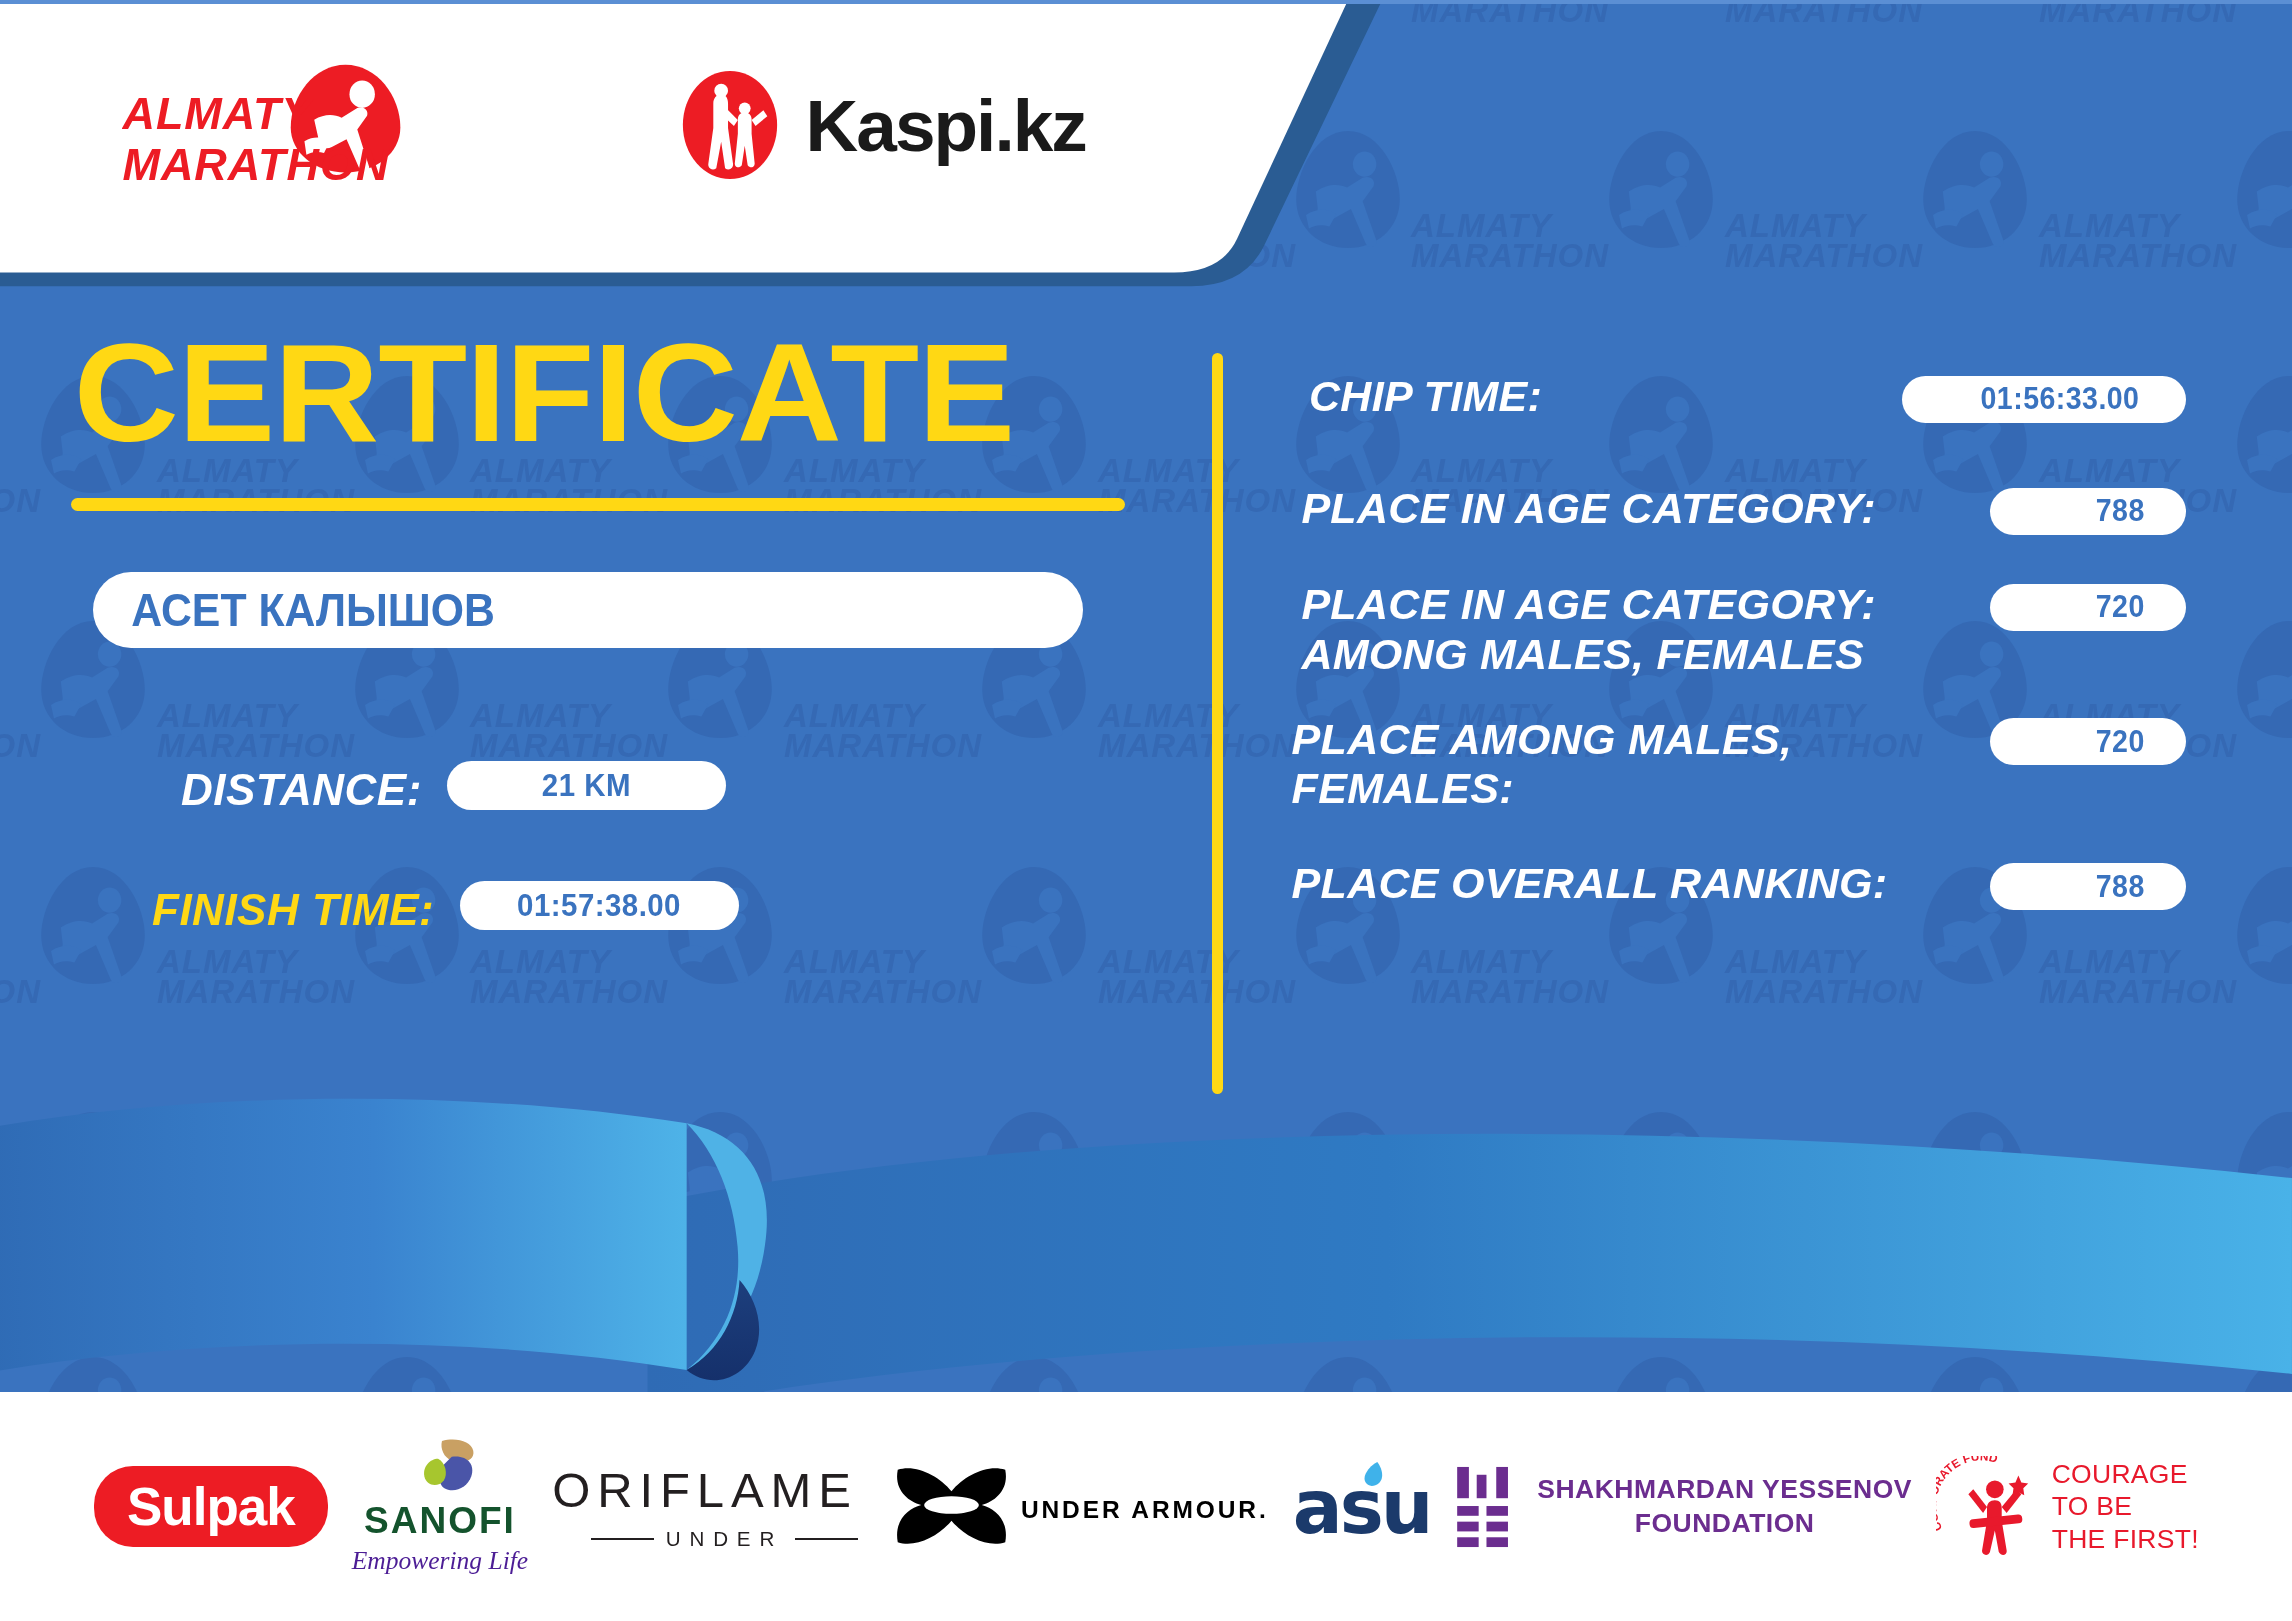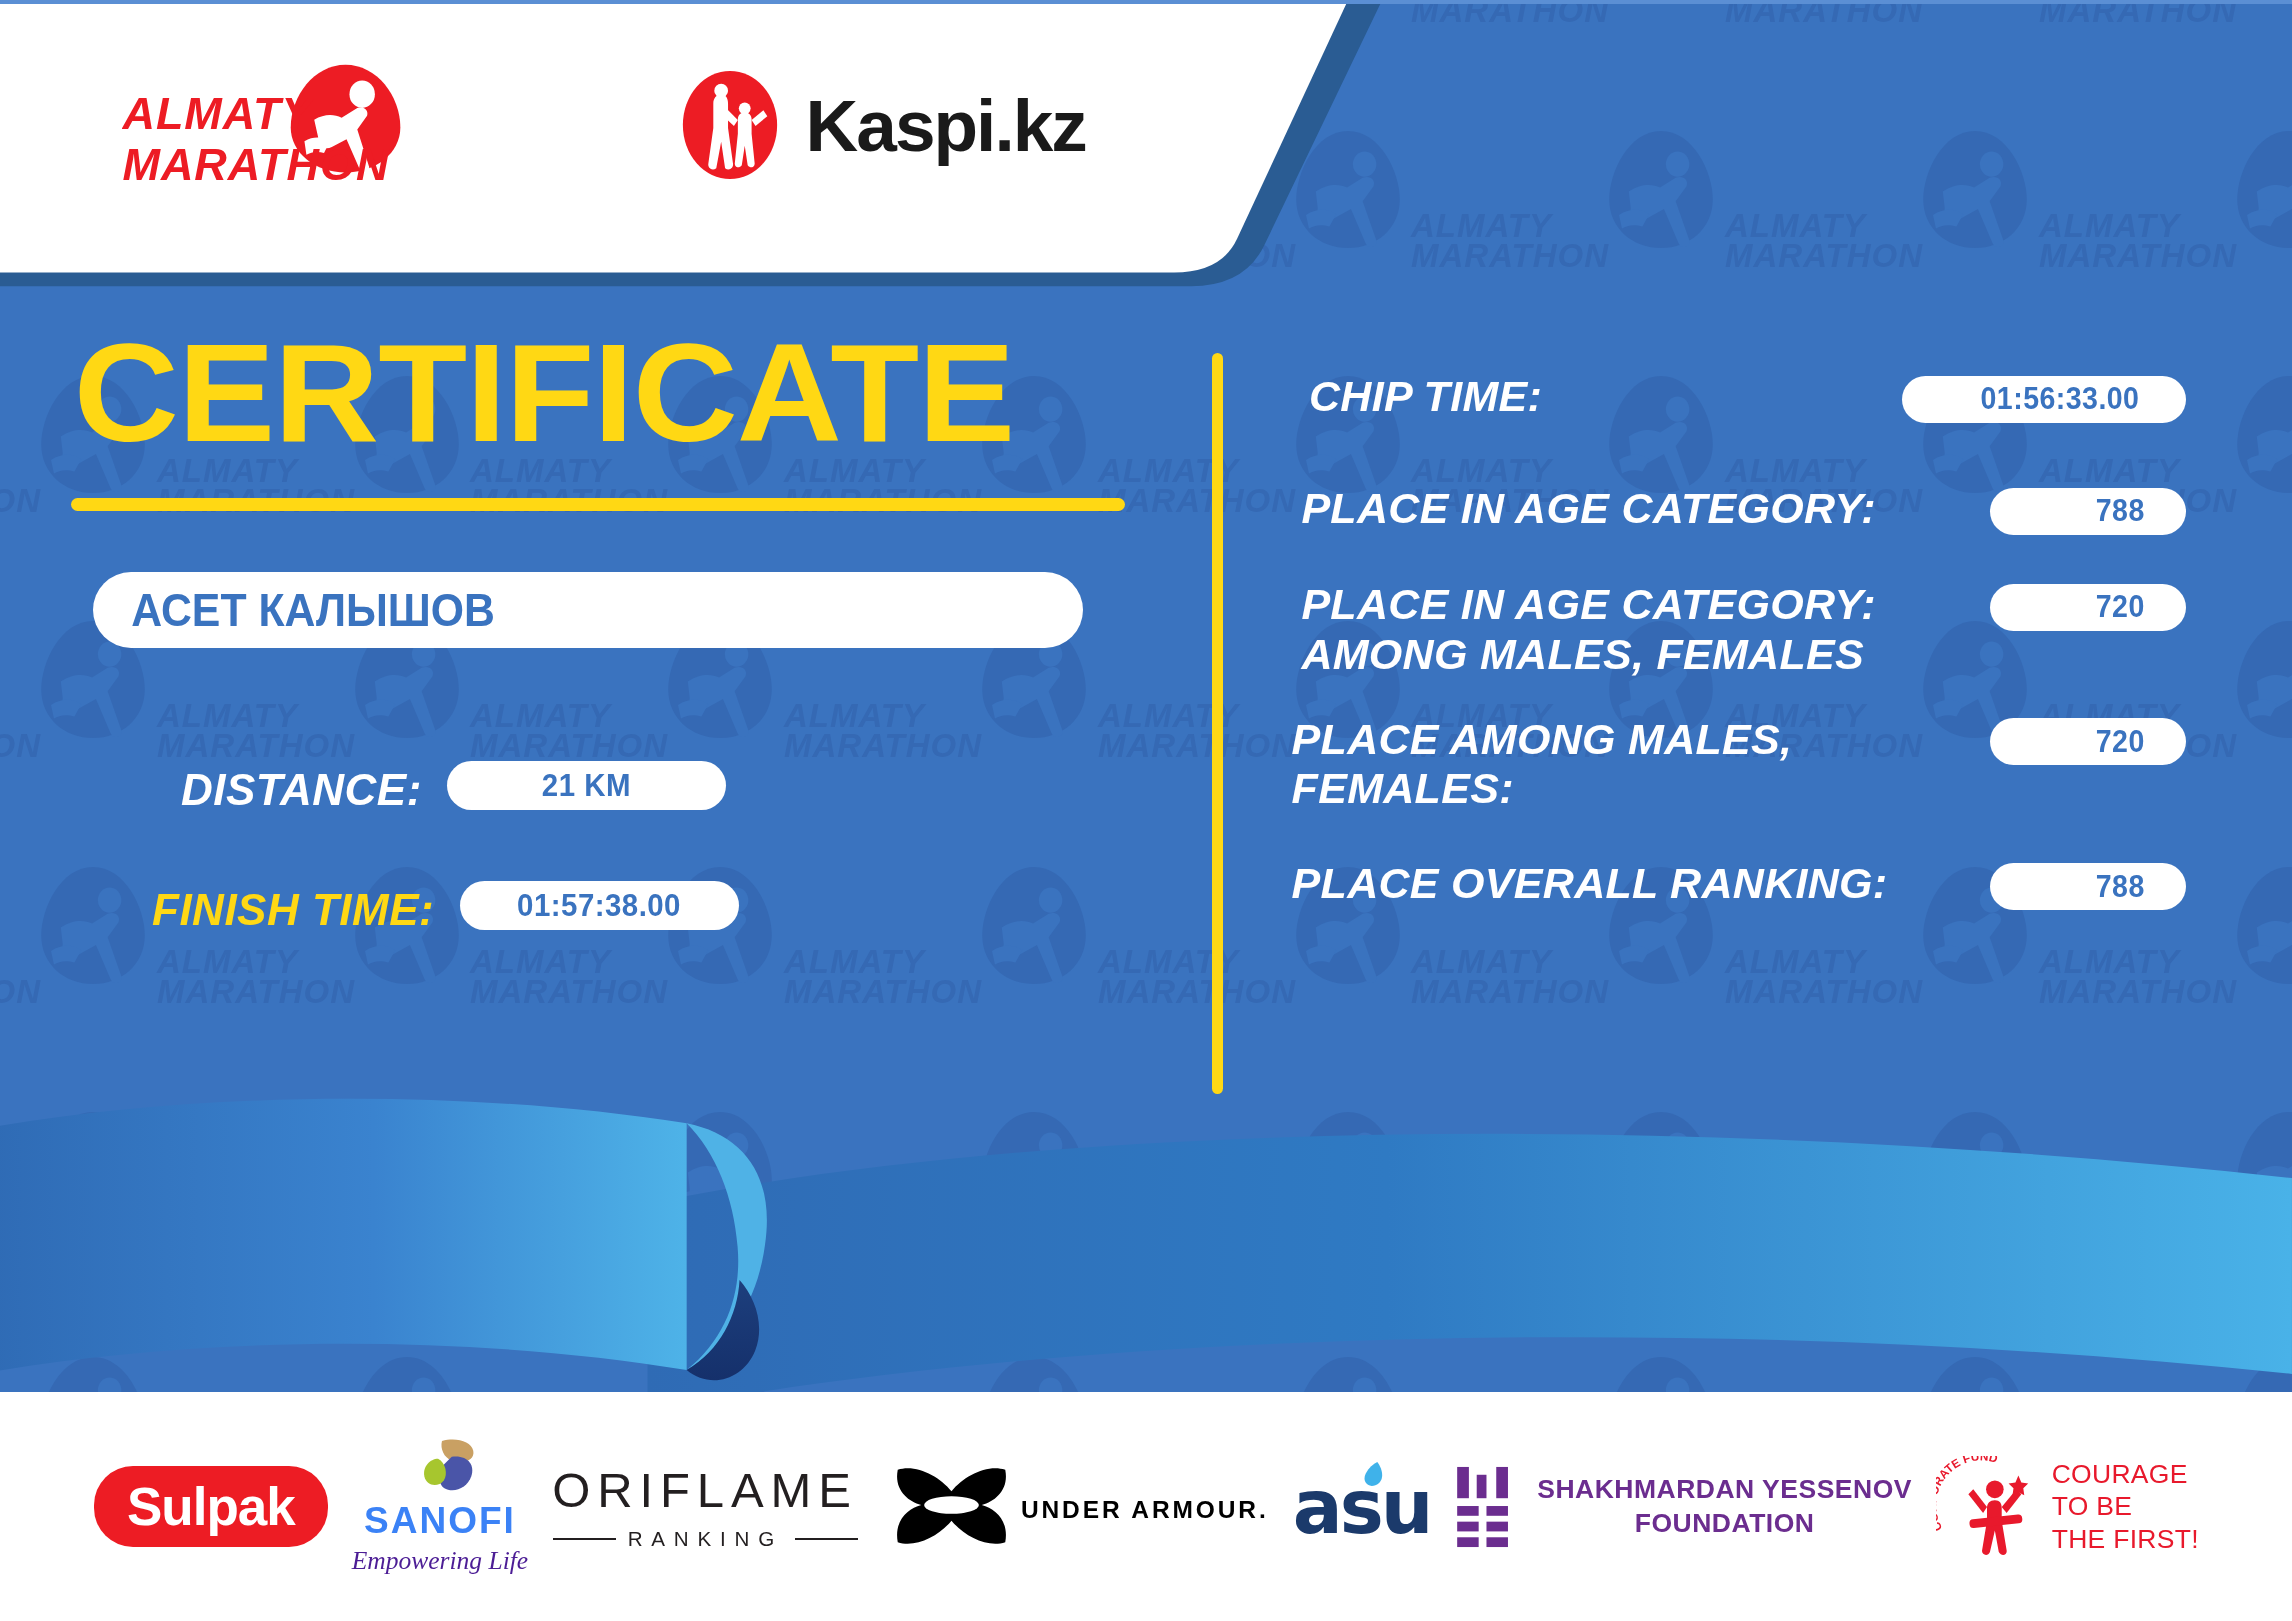--- a/index.html
+++ b/index.html
@@ -83,21 +83,21 @@
   .footer{position:absolute;left:0;top:1392px;width:2293px;height:229px;background:#ffffff;
           display:flex;align-items:center;justify-content:space-between;
           padding:0 94px;box-sizing:border-box;z-index:35;}
   .sp{display:flex;align-items:center;justify-content:center;}
 
   
   .sulpak{background:#ed1c24;border-radius:39px;padding:9.8px 33px;}
   .sulpak span{color:#ffffff;font-weight:bold;font-size:53px;letter-spacing:-1px;}
   
   .sanofi{flex-direction:column;align-items:center;}
-  .sanofi .name{color:#3b82f6;font-weight:bold;font-size:37px;letter-spacing:2px;margin-top:2px;}
+  .sanofi .name{color:#14532d;font-weight:bold;font-size:37px;letter-spacing:2px;margin-top:2px;}
   .sanofi .tag{color:#4c1d95;font-style:italic;font-size:25.5px;margin-top:3.9px;
                font-family:"Liberation Serif",serif;}
   
   .oriflame{flex-direction:column;align-items:flex-end;}
   .oriflame .name{color:#231f20;font-size:49px;letter-spacing:6.9px;font-weight:400;}
   .oriflame .sub{display:flex;align-items:center;gap:11.8px;margin-top:9.8px;}
   .oriflame .sub .ln{width:63px;height:2px;background:#231f20;}
   .oriflame .sub .sw{color:#231f20;font-size:20.6px;letter-spacing:8.8px;}
   
   .ua{flex-direction:row;align-items:center;}
@@ -761,21 +761,21 @@
         <path d="M44 22 C36 22 28 30 30 40 C32 50 44 52 50 44 C54 38 52 26 44 22 Z" fill="#a7c62e"></path>
       </svg>
       <div class="name">SANOFI</div>
       <div class="tag">Empowering Life</div>
     </div>
 
     <div class="sp oriflame">
       <div class="name">ORIFLAME</div>
       <div class="sub">
         <span class="ln"></span>
-        <span class="sw">RANKING</span>
+        <span class="sw">UNDER</span>
         <span class="ln"></span>
       </div>
     </div>
 
     <div class="sp ua">
       <svg width="139" height="86" viewBox="0 0 142 88">
         <path d="M16 6 C12 26 26 38 40 42 C26 46 12 58 16 80 C34 86 58 74 71 58 C84 74 108 86 126 80 C130 58 116 46 102 42 C116 38 130 26 126 6 C108 0 84 12 71 28 C58 12 34 0 16 6 Z" fill="#000000"></path>
         <ellipse cx="71" cy="42" rx="28" ry="9" fill="#ffffff"></ellipse>
       </svg>
       <div class="name">UNDER ARMOUR.</div>

